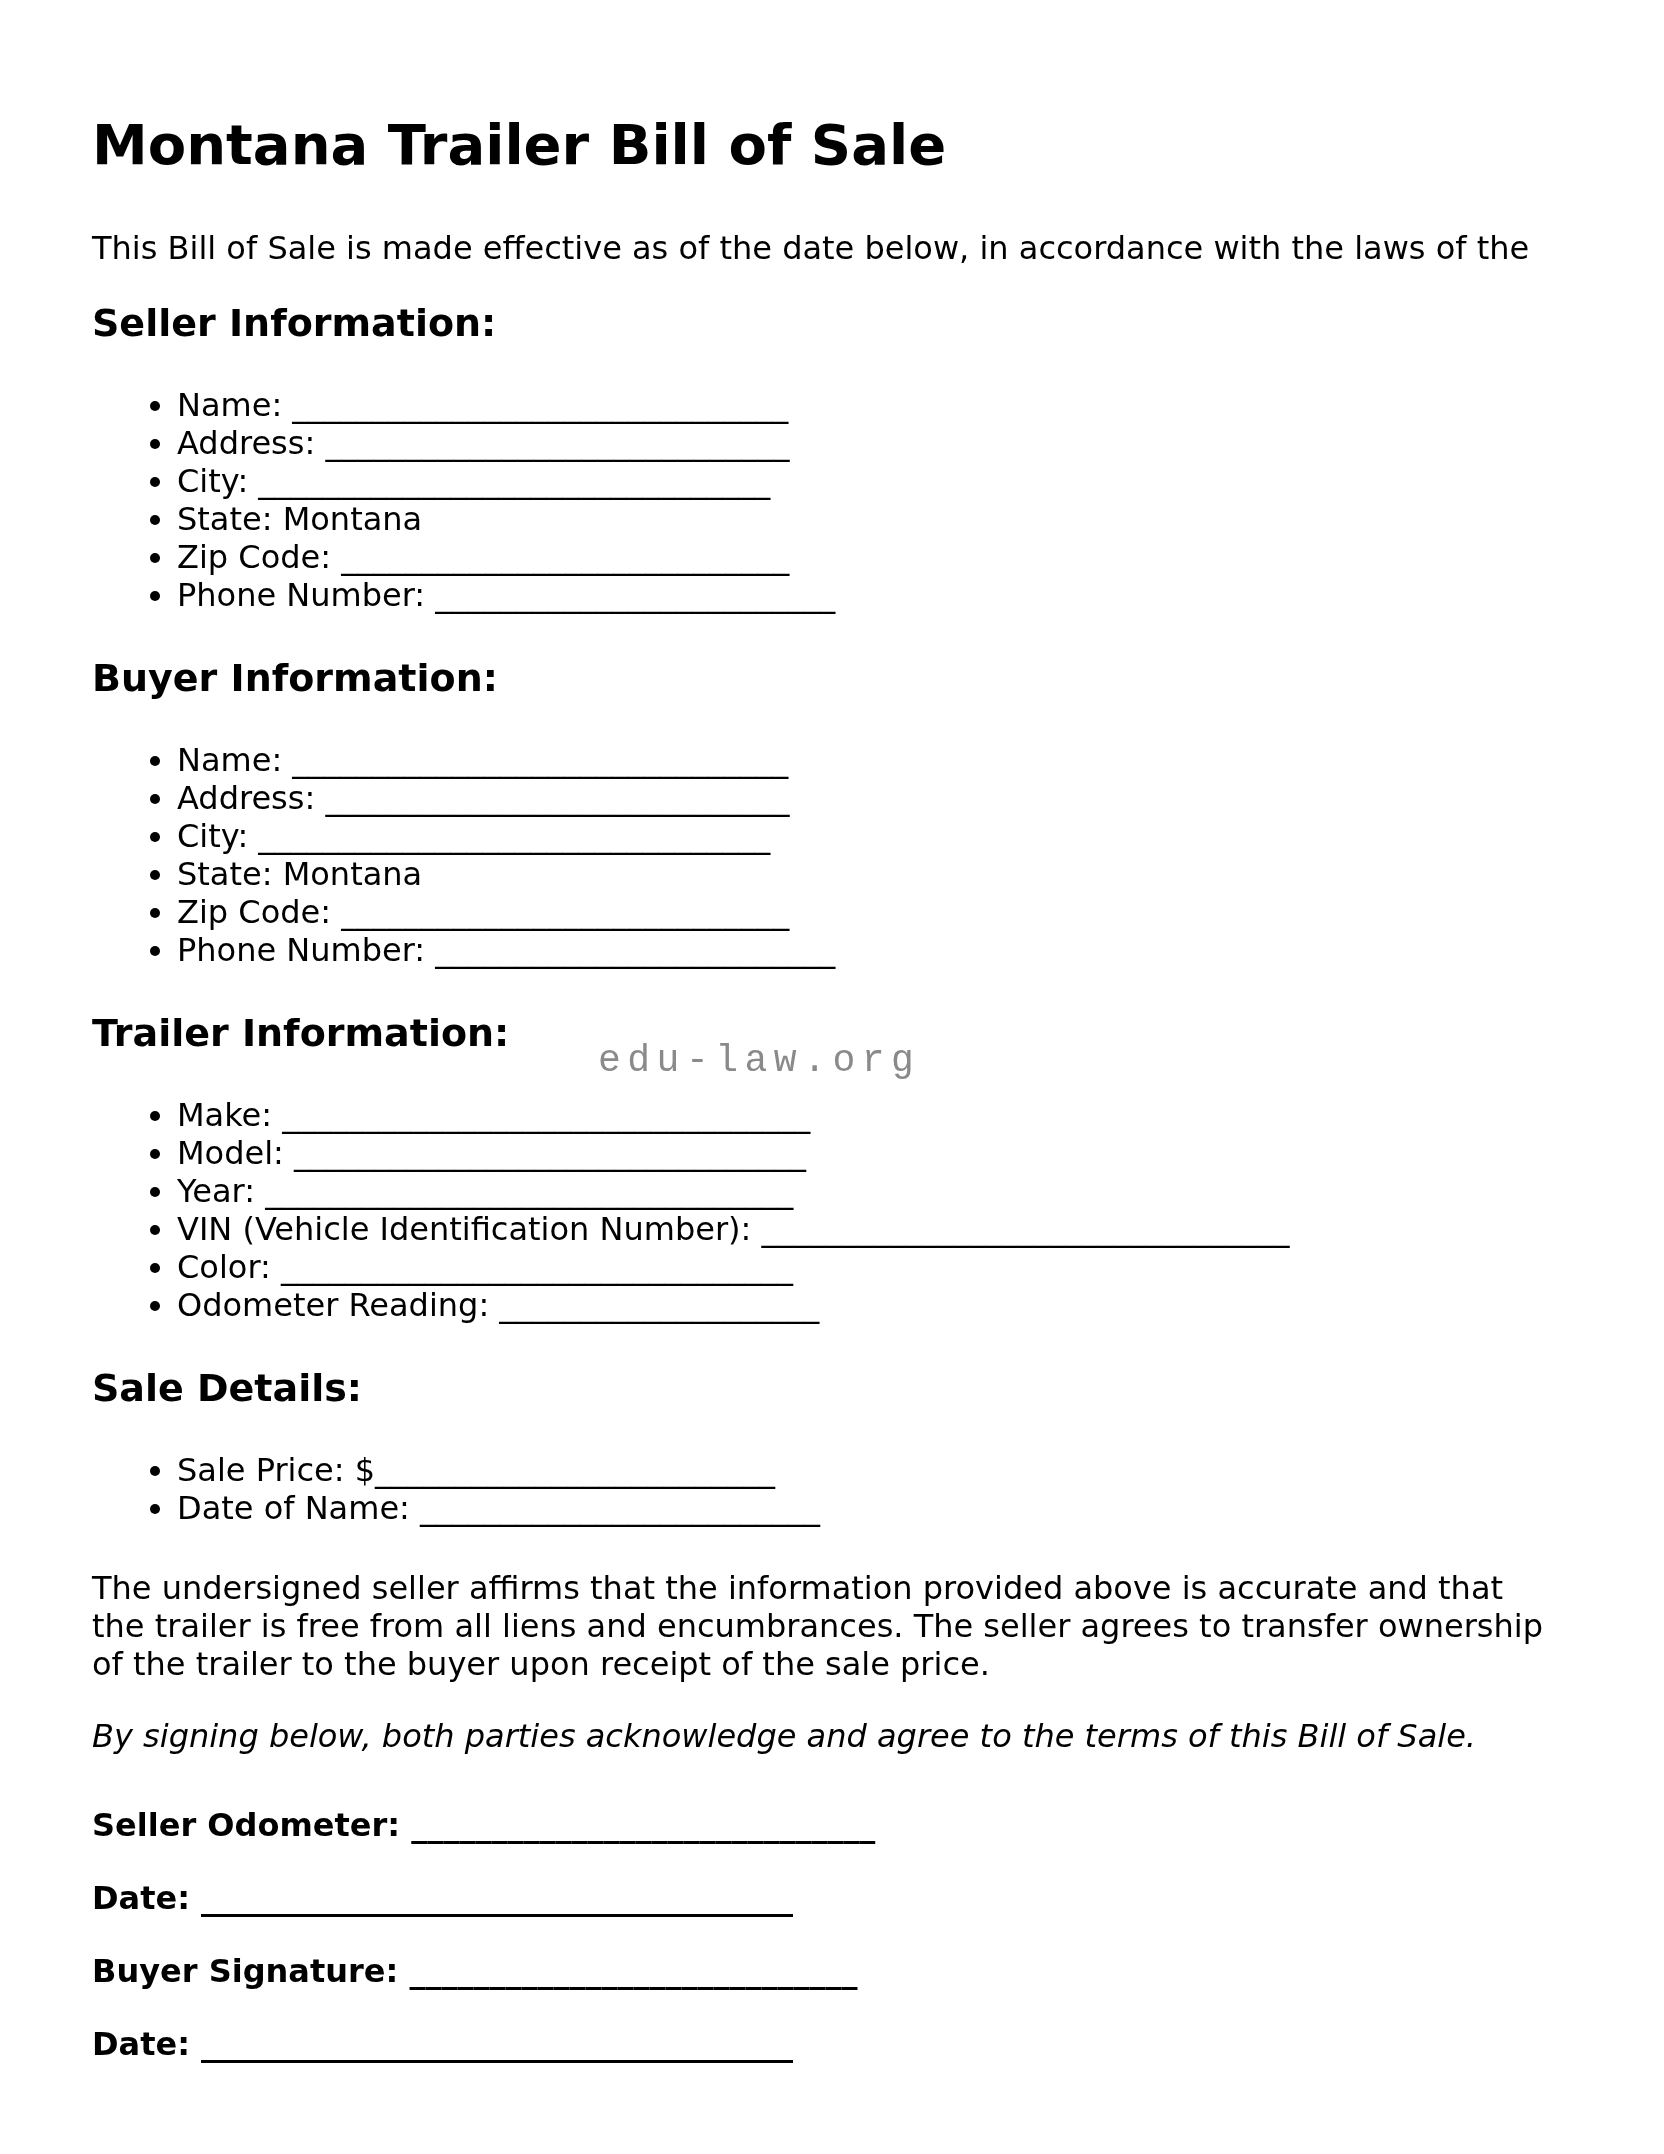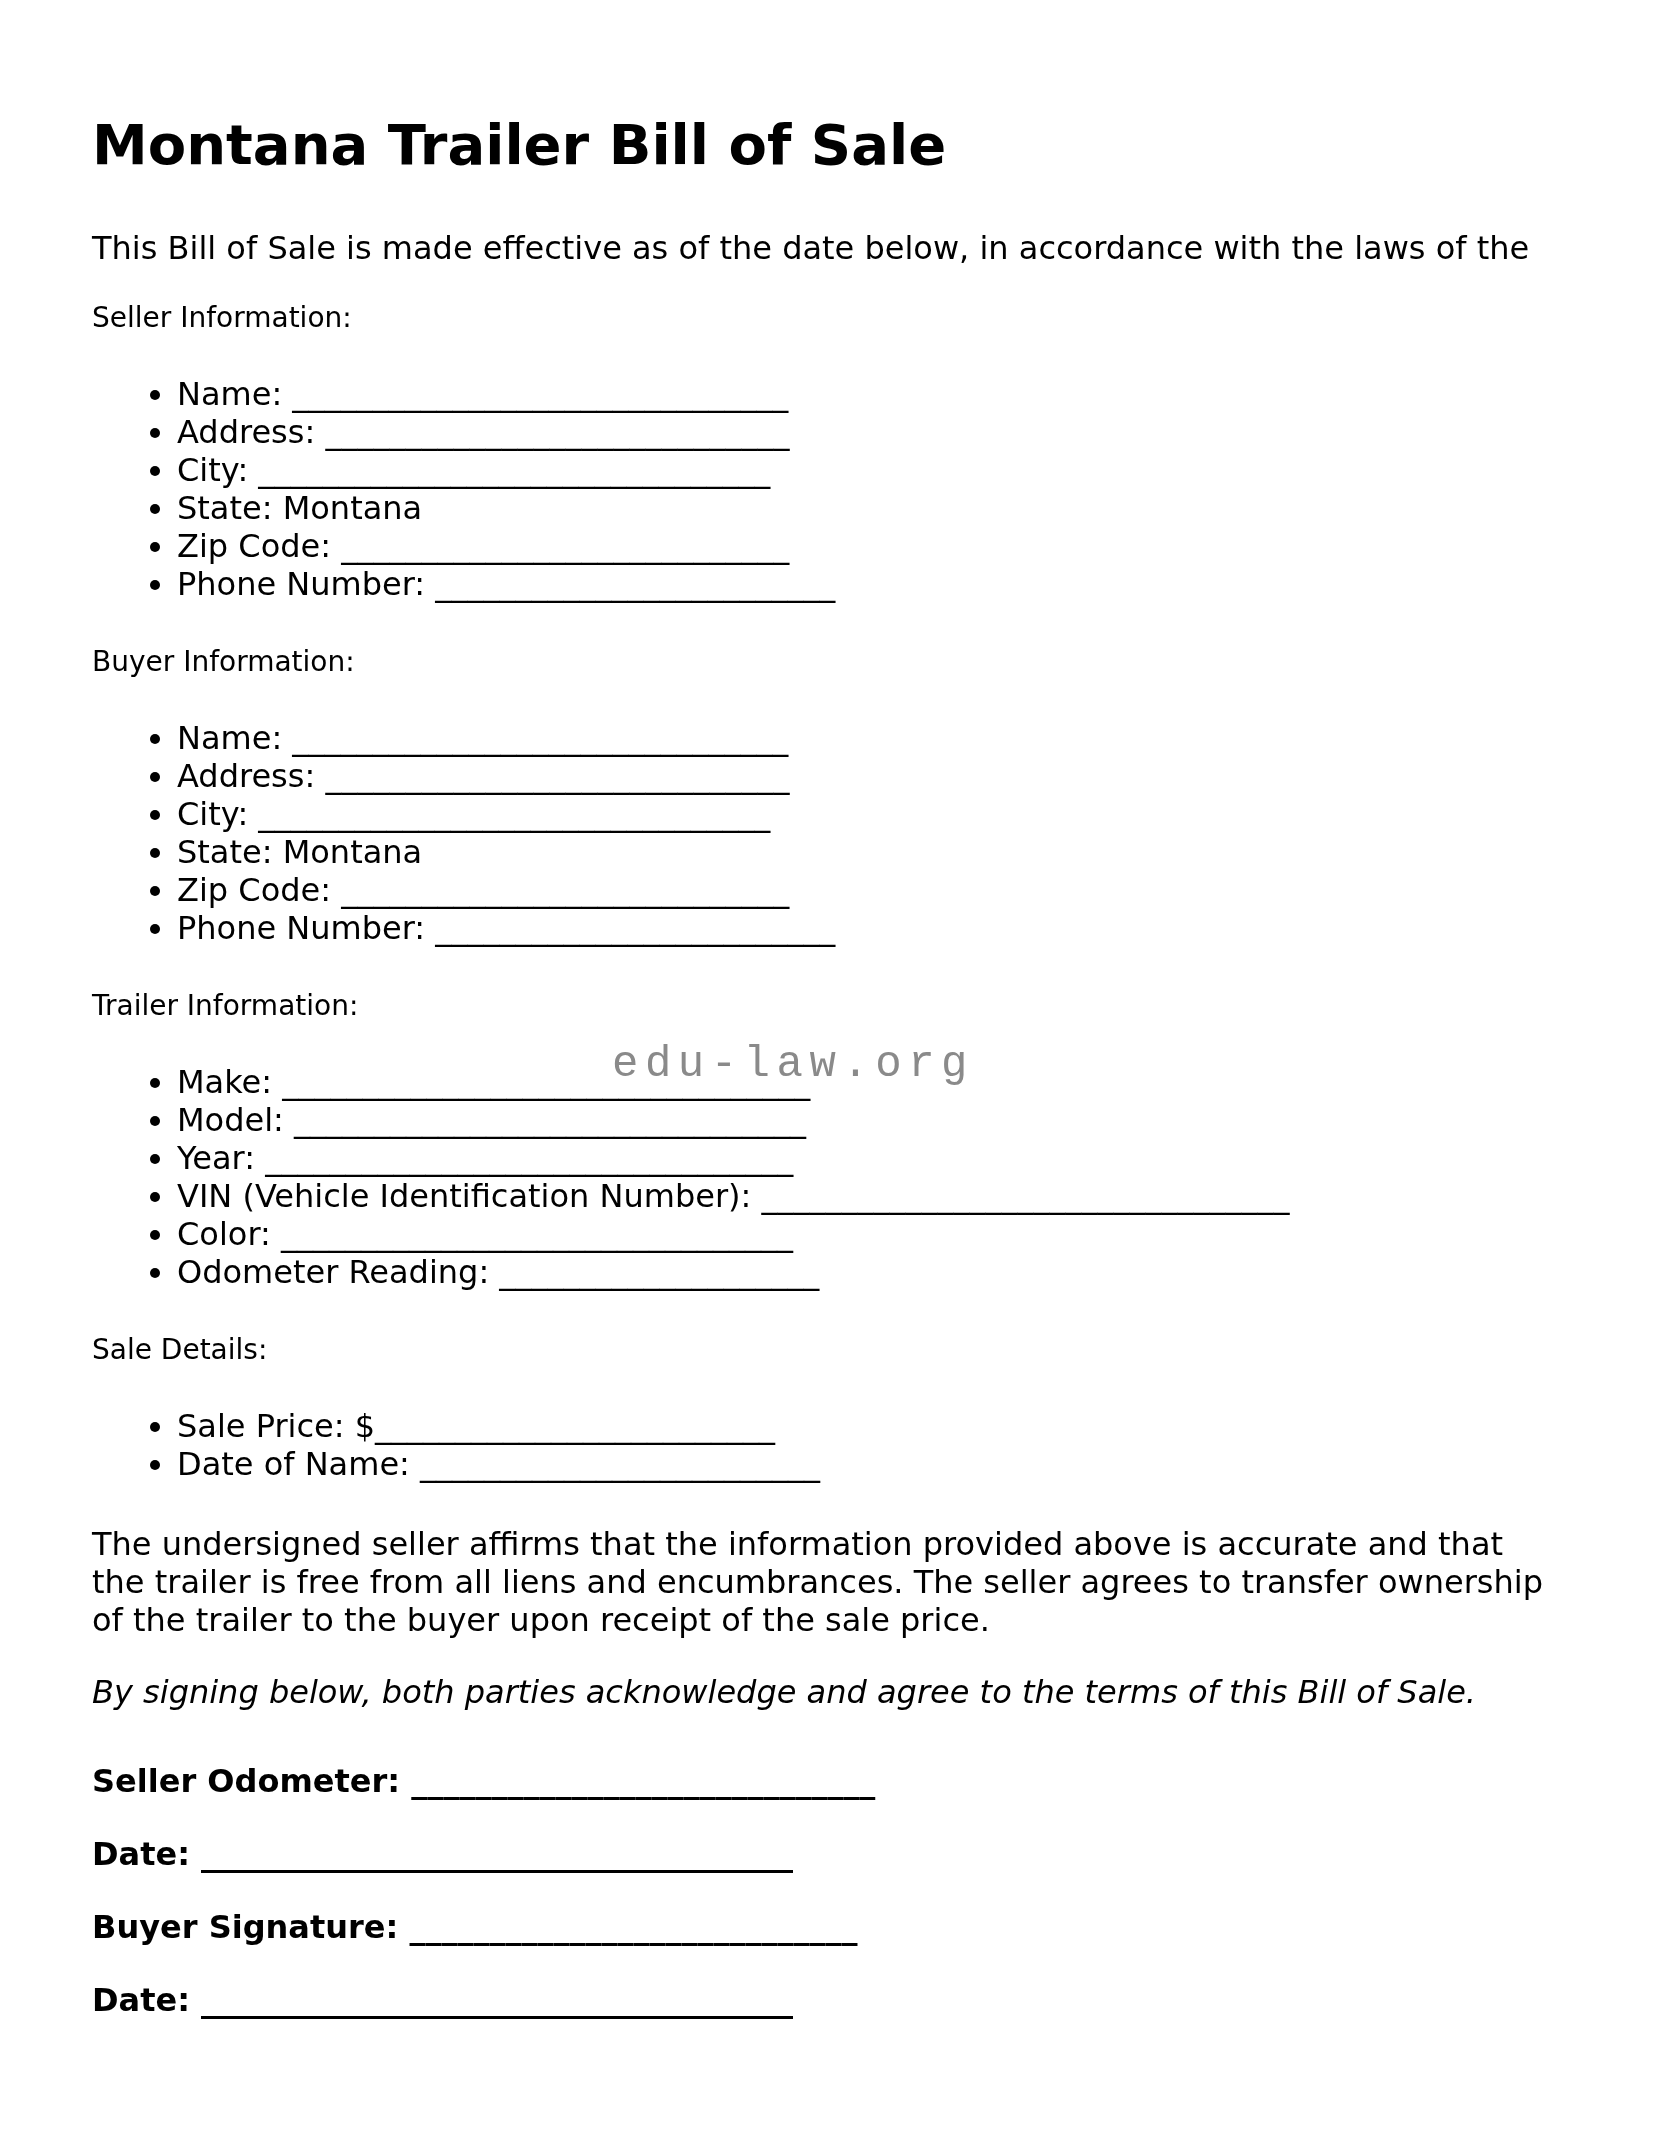--- a/index.html
+++ b/index.html
@@ -16,43 +16,43 @@
   .page { padding: 112px 90px 0 92px; position: relative; }
   h1.doc-title {
     font-size: 56px;
     font-weight: 700;
     margin: 0 0 52px 0;
     white-space: nowrap;
   }
   .para { margin: 0 0 34px 0; }
   .para .pline { white-space: nowrap; }
   h2.sec-heading {
-    font-size: 28px;
-    font-weight: 400;
+    font-size: 38px;
+    font-weight: 700;
     margin: 0 0 41px 0;
     white-space: nowrap;
   }
   ul.field-list {
     list-style: disc;
     margin: 0 0 42px 0;
     padding: 0 0 0 85px;
   }
   ul.field-list li { white-space: nowrap; }
   .signing { margin: 0 0 51px 0; white-space: nowrap; font-style: italic; }
   .sig-row {
     margin: 0 0 35px 0;
     font-weight: 700;
     white-space: nowrap;
   }
   .watermark {
     position: absolute;
-    left: 612px;
+    left: 598px;
     top: 1040px;
     font-family: "Liberation Mono", "DejaVu Sans Mono", monospace;
-    font-size: 44px;
+    font-size: 38px;
     line-height: 1.1;
     letter-spacing: 6.5px;
     color: #8a8a8a;
     white-space: nowrap;
   }
 </style>
 </head>
 <body>
 
 <div class="page">

